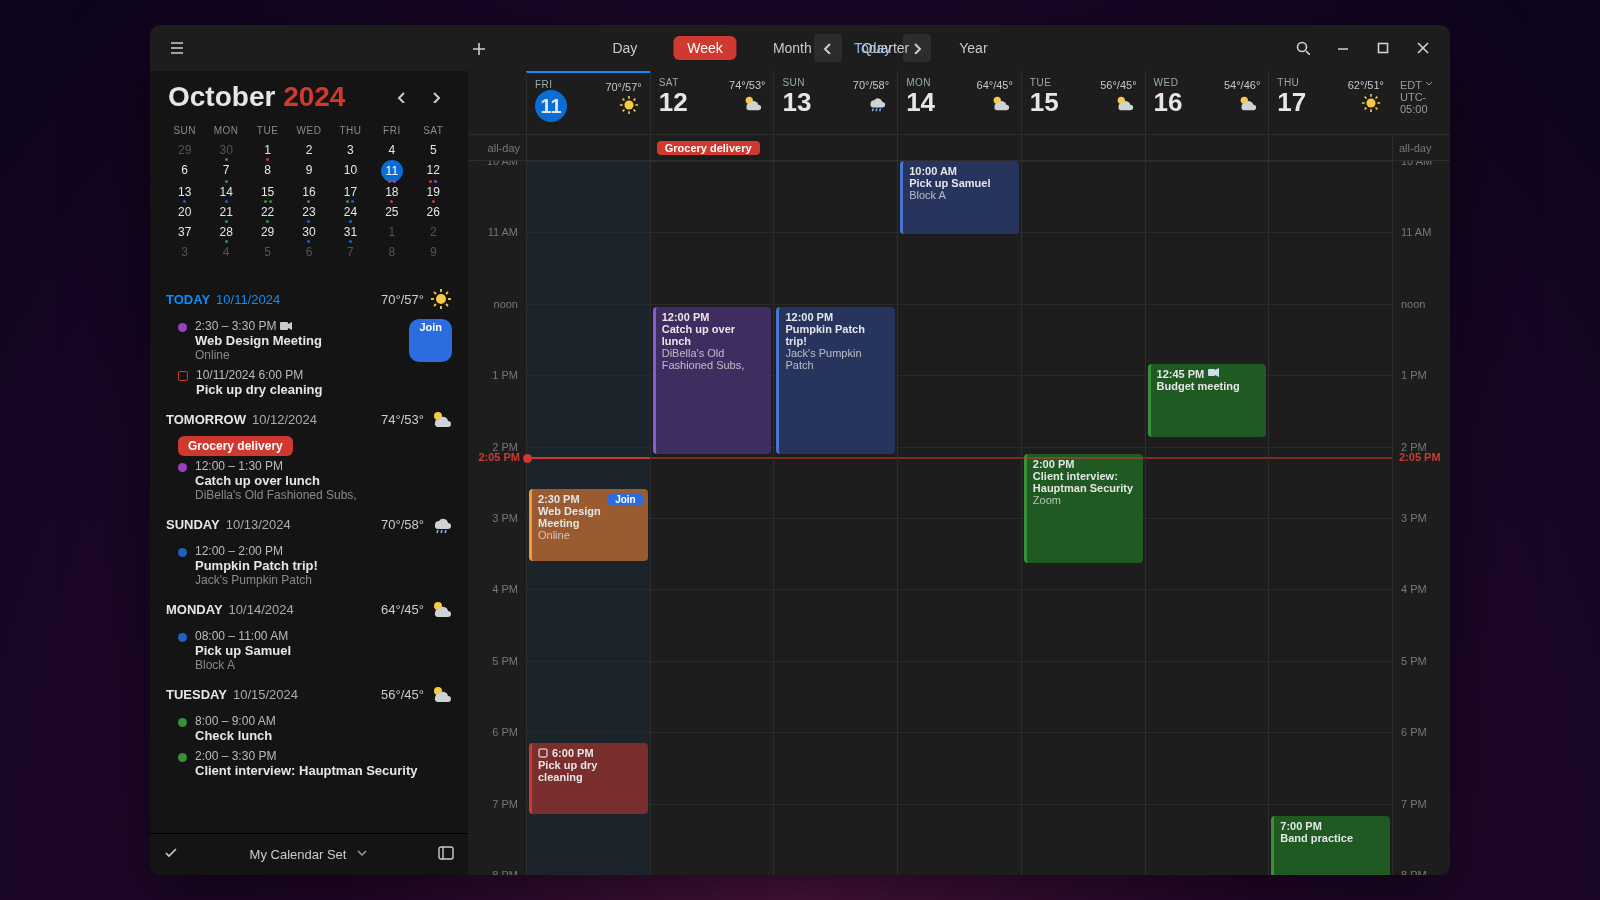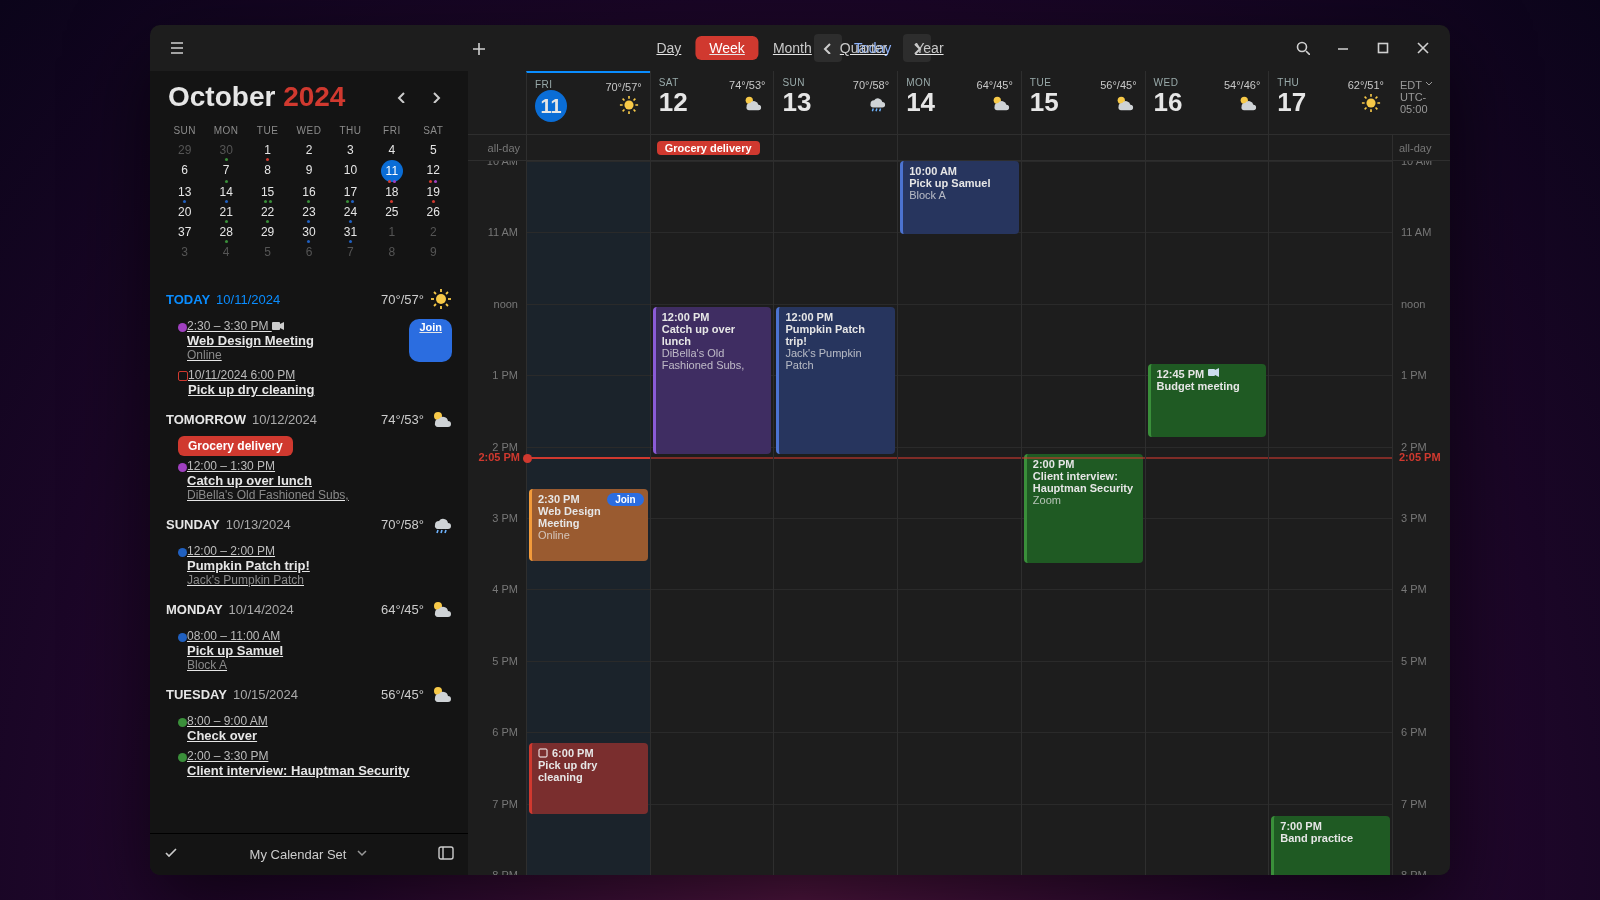--- a/index.html
+++ b/index.html
@@ -8,21 +8,21 @@
 .titlebar { height: 46px; display: flex; align-items: center; padding: 0 8px; }
 .titlebar .tb-right { margin-left: auto; display: flex; gap: 2px; }
 .iconbtn { width: 38px; height: 36px; display: flex; align-items: center; justify-content: center; border-radius: 4px; cursor: pointer; }
 .iconbtn svg { width: 14px; height: 14px; stroke: #d0d0d0; fill: none; stroke-width: 1.6; }
 .hamburger svg { width: 16px; height: 16px; }
 .plus { width: 36px; }
 .navset { display: flex; align-items: center; gap: 2px; margin-left: 318px; }
 .nav-arrow { width: 28px; height: 28px; border-radius:4px;display:flex;align-items:center;justify-content:center;cursor:pointer; background:#2d2d2d;}
 .nav-arrow svg{width:12px;height:12px;stroke:#ccc;fill:none;stroke-width:2;}
 .todaybtn { color:#8fb5ff; font-size: 14px; padding:4px 10px; cursor:pointer; }
-.views { position:absolute; left:50%; transform:translateX(-50%); display:flex; font-size:14px; align-items:center;text-decoration:underline;}
+.views { position:absolute; left:50%; transform:translateX(-50%); display:flex; gap:22px; font-size:14px; align-items:center;}
 .views span { cursor:pointer; color:#c9c9c9; padding:4px 14px; border-radius:6px;}
 .views span.active { background:#d0392f; color:#fff; }
 .main { display:flex; flex:1; min-height:0; position: relative; }
 .sidebar { width:318px; background:#141414; display:flex; flex-direction:column; padding:0; overflow-y: hidden; }
 .monthhead { display:flex; align-items:center; padding:10px 18px 6px 18px; }
 .monthhead h1 { font-weight:600; font-size:28px; }
 .monthhead h1 .yr { color:#d0392f; font-weight:600; }
 .mh-arrows { margin-left:auto; display:flex; gap:6px; }
 .mh-arrows .nav-arrow{ background:transparent;}
 .minical { padding: 2px 14px 12px 14px; font-size:12px; }
@@ -33,21 +33,21 @@
 .mc-cell.today{background:#0a6dd6;color:#fff;width:22px;height:22px;margin:0 auto;line-height:22px;padding:0;}
 .mc-dots{position:absolute;bottom:-1px;left:0;right:0;display:flex;justify-content:center;gap:2px;}
 .mc-dots i{width:3px;height:3px;border-radius:50%;display:inline-block;}
 .agenda { flex:1; overflow-y:auto; padding:6px 16px 0 16px; font-size:13px;}
 .agenda::-webkit-scrollbar{width:6px;} .agenda::-webkit-scrollbar-thumb{background:#3a3a3a;border-radius:3px;}
 .ag-dayhead{display:flex;align-items:center;margin:8px 0 6px 0;}
 .ag-dayhead .dl{font-weight:700;}
 .ag-dayhead .dd{color:#aaa;margin-left:6px;font-weight:400;}
 .ag-dayhead .wx{margin-left:auto;display:flex;align-items:center;gap:6px;color:#ccc;font-size:13px;}
 .ag-dayhead.today .dl,.ag-dayhead.today .dd{color:#0a8dff;}
-.ag-item{display:flex;padding:3px 0 3px 12px;text-decoration:underline;}
+.ag-item{display:flex;gap:8px;padding:3px 0 3px 12px;}
 .ag-item .dot{width:9px;height:9px;border-radius:50%;margin-top:4px;flex-shrink:0;}
 .ag-item .sq{width:10px;height:10px;border:1.5px solid #d0392f;border-radius:2px;margin-top:3px;flex-shrink:0;}
 .ag-item .times{color:#bbb;font-size:12px;}
 .ag-item .ttl{font-weight:600;}
 .ag-item .loc{color:#8a8a8a;font-size:12px;}
 .joinpill{background:#2b6de0;color:#fff;font-size:11px;padding:2px 10px;border-radius:10px;margin-left:auto;cursor:pointer;font-weight:600;}
 .chip{display:inline-block;background:#d0392f;color:#fff;font-size:12px;font-weight:600;padding:3px 10px;border-radius:6px;margin-left:12px;}
 .calset{height:42px;border-top:1px solid #000;display:flex;align-items:center;justify-content:center;gap:10px;font-size:13px;color:#ccc;position:relative;}
 .calset .chk{position:absolute;left:14px;}
 .calset .panel{position:absolute;right:14px;}
@@ -391,21 +391,21 @@
     <span class="dl">TUESDAY</span>
             <span class="dd">10/15/2024</span>
     <span class="wx">56°/45°<svg viewBox="0 0 22 22" width="22" height="22">
                 <use href="#i-psun"></use>
               </svg></span>
           </div>
           <div class="ag-item">
             <span class="dot" style="background:#3a8f3a"></span>
             <div style="flex:1">
               <div class="times">8:00 – 9:00 AM</div>
-      <div class="ttl">Check over</div>
+      <div class="ttl">Check lunch</div>
             </div>
           </div>
           <div class="ag-item">
             <span class="dot" style="background:#3a8f3a"></span>
             <div style="flex:1">
               <div class="times">2:00 – 3:30 PM</div>
       <div class="ttl">Client interview: Hauptman Security</div>
             </div>
           </div>
         </div>

